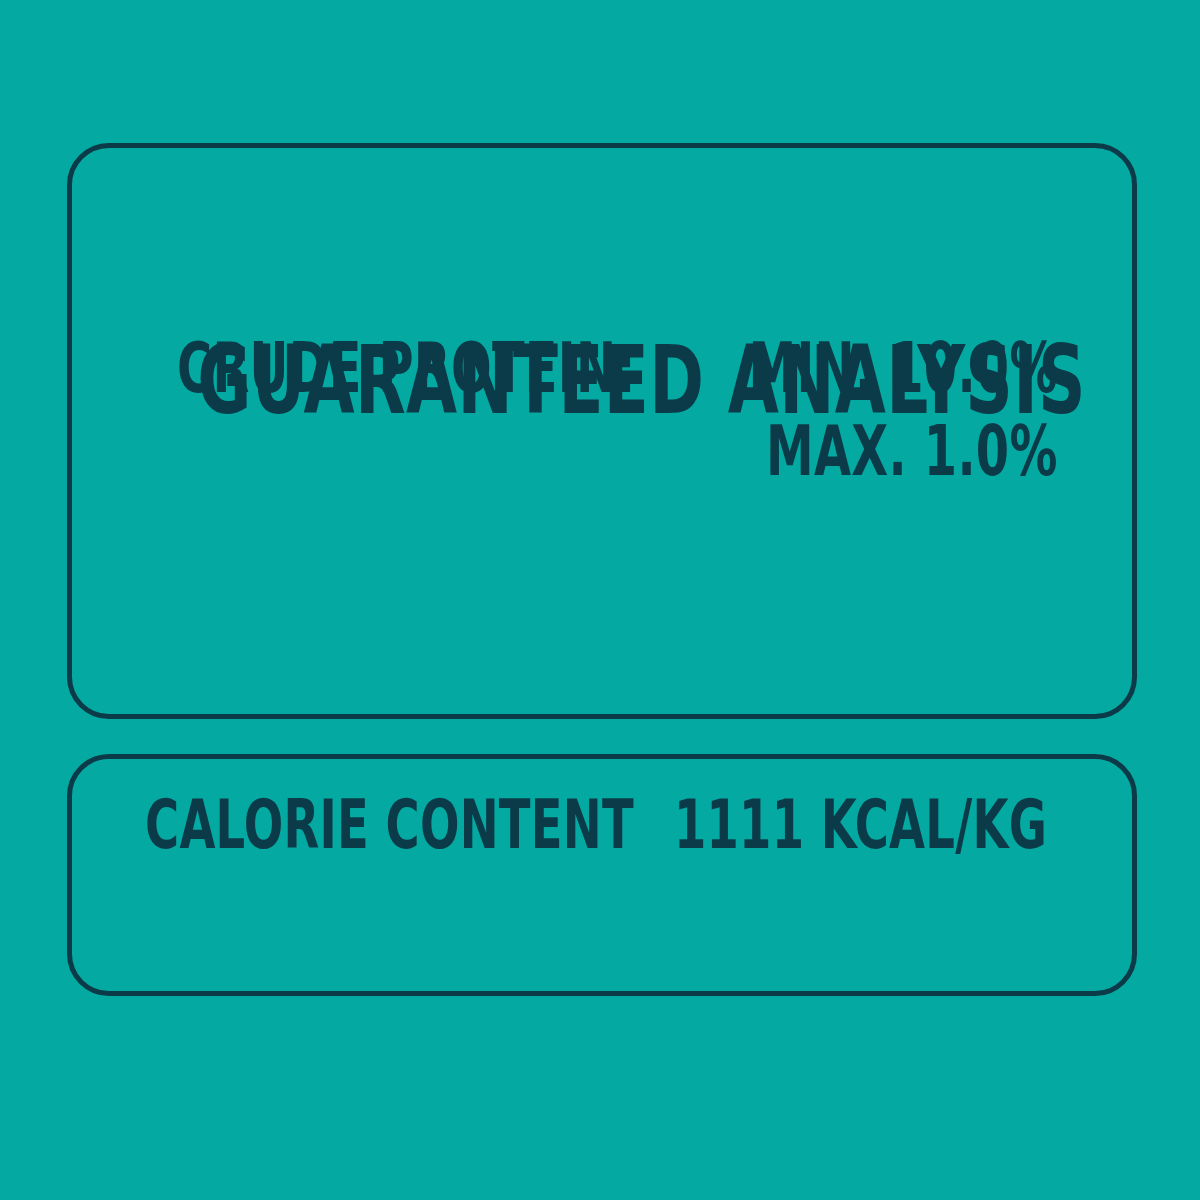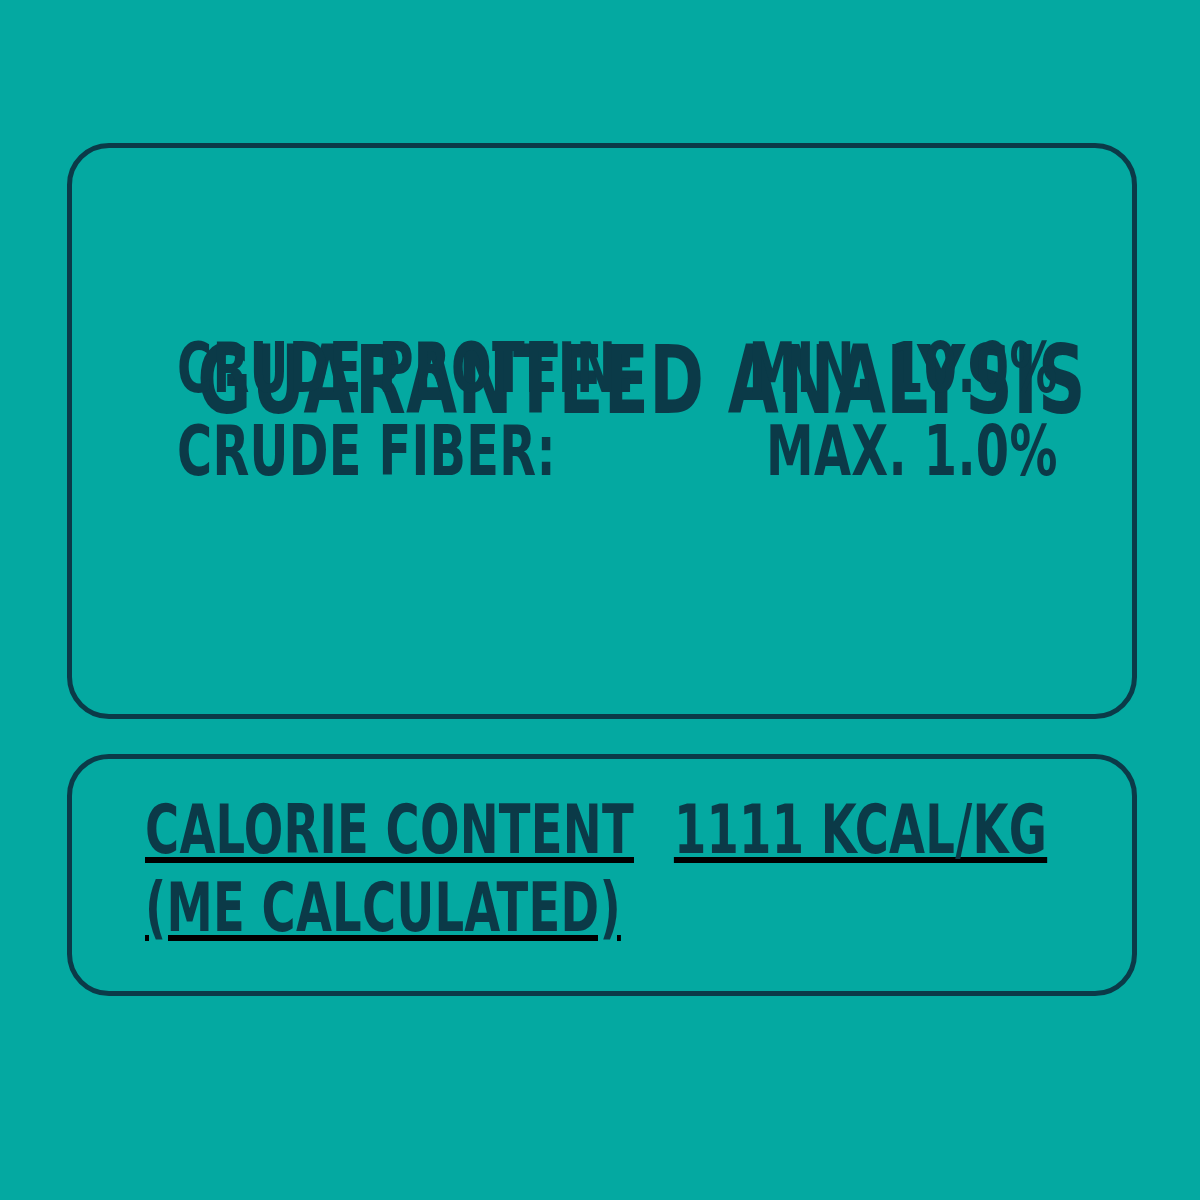--- a/index.html
+++ b/index.html
@@ -129,22 +129,20 @@
     position: absolute;
     right: 85px;
     top: 32px;
     width: 420px;
     text-align: right;
   }
 
   .cal-line {
     height: 78px;
     display: flex;
-    align-items: center;
-    text-decoration: underline;
   }
 
   .cal-line.align-right {
     justify-content: flex-end;
   }
 
   .cal-text {
     font-size: 68px;
   }
 </style>
@@ -165,41 +163,35 @@
         <div class="row-label-wrap">
           <span class="cond row-label">CRUDE PROTEIN:</span>
         </div>
         <div class="row-value-wrap">
           <span class="cond right-origin row-value">MIN. 10.0%</span>
         </div>
       </div>
 
 
       <div class="analysis-row">
-        <div class="row-label-wrap">
-          <span class="cond row-label">CRUDE FIBER:</span>
-        </div>
         <div class="row-value-wrap">
           <span class="cond right-origin row-value">MAX. 1.0%</span>
         </div>
       </div>
 
 
     </div>
   </div>
 
   <div class="panel-box" id="calorie-box">
 
     <div id="calorie-left">
       <div class="cal-line">
         <span class="cond cal-text">CALORIE CONTENT</span>
       </div>
-      <div class="cal-line">
-        <span class="cond cal-text">(ME CALCULATED)</span>
-      </div>
     </div>
 
     <div id="calorie-right">
       <div class="cal-line align-right">
         <span class="cond right-origin cal-text">1111 KCAL/KG</span>
       </div>
     </div>
 
   </div>
 

